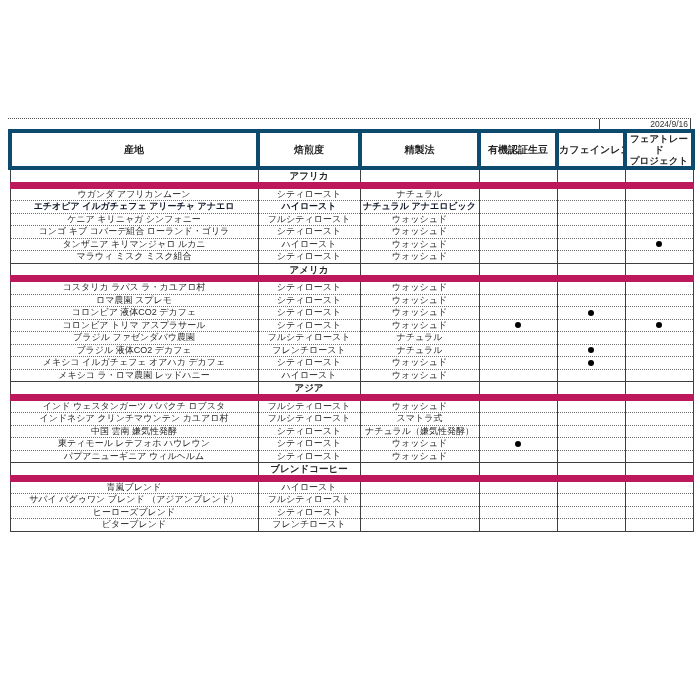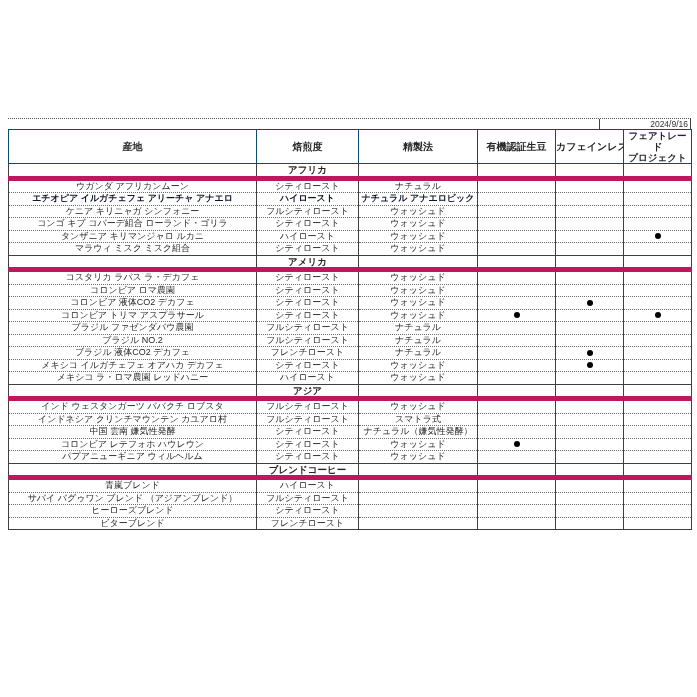--- a/index.html
+++ b/index.html
@@ -16,30 +16,30 @@
     font-size:8.5px; line-height:10px; text-align:right; padding-right:2px; color:#333;
   }
 
   table.lineup {
     border-collapse:collapse; table-layout:fixed; width:683px;
     border:1.5px solid #3f3f3f;
   }
   th, td { padding:0; margin:0; text-align:center; overflow:hidden; white-space:nowrap; }
   thead th {
     height:26px; font-size:10px; font-weight:bold; line-height:12px;
-    border:1px solid #0c4a6e; vertical-align:middle;
+    border:4px solid #0c4a6e; vertical-align:middle;
   }
   thead th.wrap { white-space:pre-line; font-size:9.5px; line-height:11px; }
   tbody td {
     height:11.5px; font-size:9px; line-height:11px;
     border-left:1px solid #3f3f3f; border-right:1px solid #3f3f3f;
     border-bottom:1px dotted #6e6e6e; vertical-align:middle;
   }
   tr.section td {
-    border-top:1px solid #3f3f3f; border-bottom:5px solid #be185d;
+    border-top:1px solid #3f3f3f; border-bottom:7px solid #be185d;
     font-weight:bold; font-size:9.5px;
   }
   tr.hl td { font-weight:bold; }
   .dot {
     display:inline-block; width:6px; height:6px; border-radius:50%;
     background:#000; vertical-align:middle;
   }
 </style>
 </head>
 <body>
@@ -127,29 +127,29 @@
         </tr>
         <tr class="section">
           <td></td>
           <td>アメリカ</td>
           <td></td>
           <td></td>
           <td></td>
           <td></td>
         </tr>
         <tr>
-          <td>コスタリカ ラパス ラ・デカフェ</td>
-          <td>シティロースト</td>
-          <td>ウォッシュド</td>
-          <td></td>
-          <td></td>
-          <td></td>
-        </tr>
-        <tr>
-          <td>コロンビア ロマ農園</td>
+          <td>コスタリカ ラパス ラ・カユアロ村</td>
+          <td>シティロースト</td>
+          <td>ウォッシュド</td>
+          <td></td>
+          <td></td>
+          <td></td>
+        </tr>
+        <tr>
+          <td>ロマ農園 スプレモ</td>
           <td>シティロースト</td>
           <td>ウォッシュド</td>
           <td></td>
           <td></td>
           <td></td>
         </tr>
         <tr>
           <td>コロンビア 液体CO2 デカフェ</td>
           <td>シティロースト</td>
           <td>ウォッシュド</td>
@@ -160,28 +160,20 @@
         <tr>
           <td>コロンビア トリマ アスプラサール</td>
           <td>シティロースト</td>
           <td>ウォッシュド</td>
           <td><span class="dot" style="background: rgb(0, 0, 0);"></span></td>
           <td></td>
           <td><span class="dot" style="background: rgb(0, 0, 0);"></span></td>
         </tr>
         <tr>
           <td>ブラジル ファゼンダバウ農園</td>
-          <td>フルシティロースト</td>
-          <td>ナチュラル</td>
-          <td></td>
-          <td></td>
-          <td></td>
-        </tr>
-        <tr>
-          <td>ブラジル NO.2</td>
           <td>フルシティロースト</td>
           <td>ナチュラル</td>
           <td></td>
           <td></td>
           <td></td>
         </tr>
         <tr>
           <td>ブラジル 液体CO2 デカフェ</td>
           <td>フレンチロースト</td>
           <td>ナチュラル</td>
@@ -231,21 +223,21 @@
         </tr>
         <tr>
           <td>中国 雲南 嫌気性発酵</td>
           <td>シティロースト</td>
           <td>ナチュラル（嫌気性発酵）</td>
           <td></td>
           <td></td>
           <td></td>
         </tr>
         <tr>
-          <td>コロンビア レテフォホ ハウレウン</td>
+          <td>東ティモール レテフォホ ハウレウン</td>
           <td>シティロースト</td>
           <td>ウォッシュド</td>
           <td><span class="dot" style="background: rgb(0, 0, 0);"></span></td>
           <td></td>
           <td></td>
         </tr>
         <tr>
           <td>パプアニューギニア ウィルヘルム</td>
           <td>シティロースト</td>
           <td>ウォッシュド</td>

